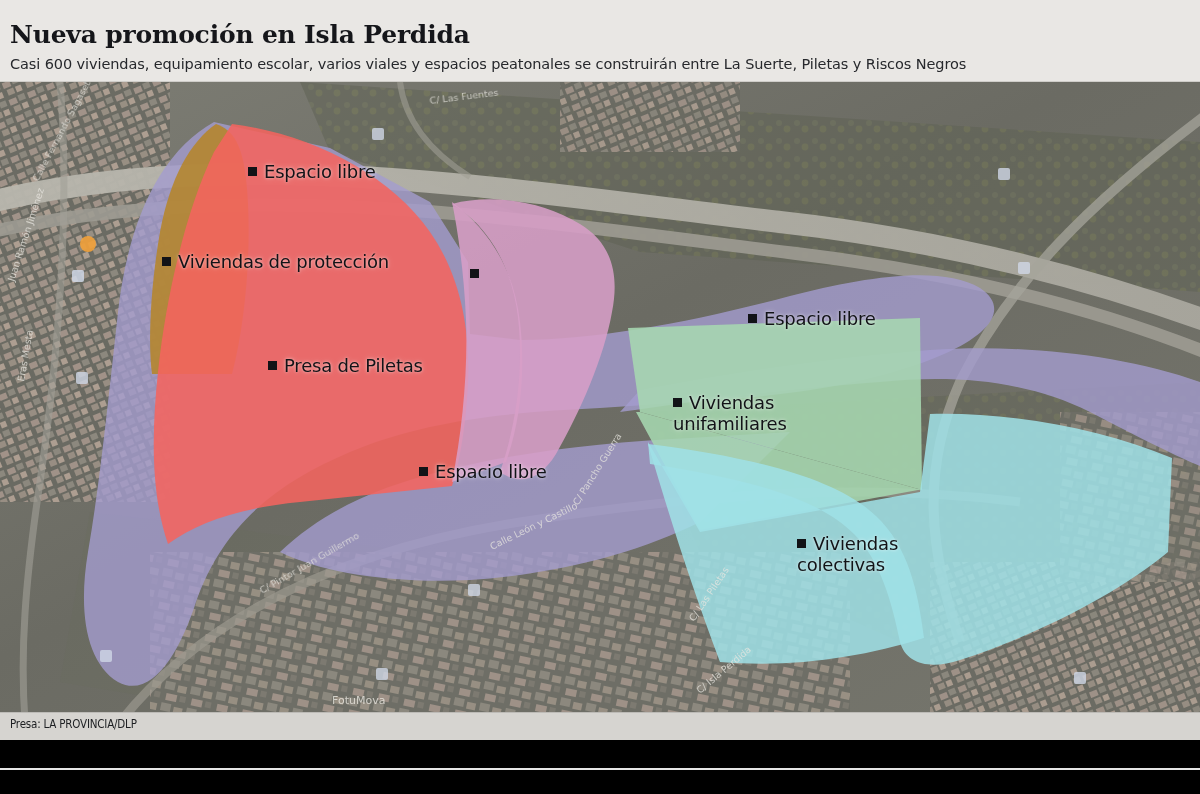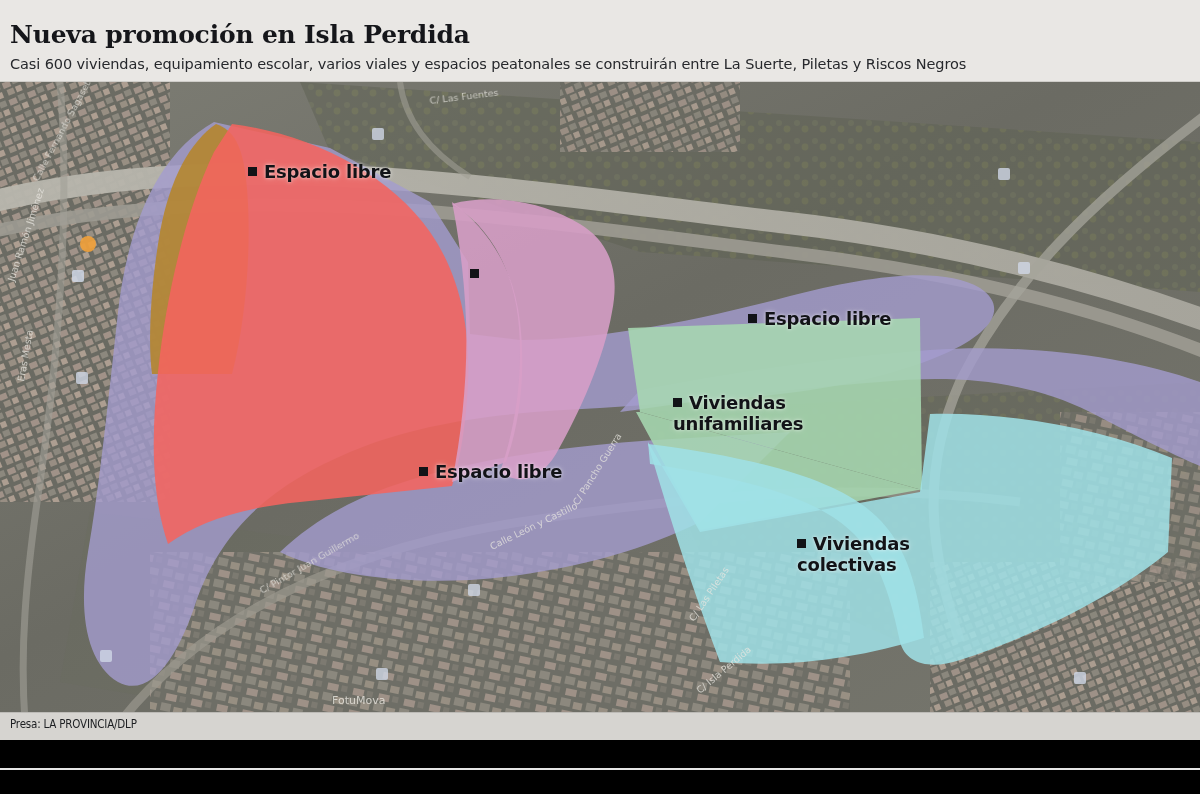--- a/index.html
+++ b/index.html
@@ -50,21 +50,21 @@
     overflow: hidden;
     background: #6f6f68;
   }
   .map-svg { position: absolute; left: 0; top: 0; }
 
   
   .maplabel {
     position: absolute;
     color: #121317;
     font-family: "DejaVu Sans", sans-serif;
-    font-weight: bold;
+    font-weight: normal;
     font-size: 18px;
     line-height: 1.18;
     letter-spacing: -0.2px;
     text-shadow: 0 0 3px rgba(255,255,255,0.55), 0 0 6px rgba(255,255,255,0.35);
     white-space: pre-line;
   }
   .maplabel .bullet {
     display: inline-block;
     width: 9px; height: 9px;
     background: #121317;
@@ -236,25 +236,31 @@
         <rect x="100" y="568" width="12" height="12" rx="2" fill="#cfd7e6" opacity="0.8"></rect>
         <rect x="376" y="586" width="12" height="12" rx="2" fill="#cfd7e6" opacity="0.8"></rect>
         <rect x="468" y="502" width="12" height="12" rx="2" fill="#cfd7e6" opacity="0.8"></rect>
         <rect x="1074" y="590" width="12" height="12" rx="2" fill="#cfd7e6" opacity="0.8"></rect>
       </g>
     </svg>
 
     <div class="maplabel" style="left:248px; top:58px;">
       <span class="bullet"></span><span class="txt">Espacio libre</span>
     </div>
+    <div class="maplabel" style="left:162px; top:148px;">
+      <span class="bullet"></span><span class="txt">Viviendas de protección</span>
+    </div>
     <div class="maplabel" style="left:470px; top:160px;">
       <span class="bullet"></span>
     </div>
     <div class="maplabel" style="left:748px; top:205px;">
       <span class="bullet"></span><span class="txt">Espacio libre</span>
+    </div>
+    <div class="maplabel" style="left:268px; top:252px;">
+      <span class="bullet"></span><span class="txt">Presa de Piletas</span>
     </div>
     <div class="maplabel" style="left:673px; top:289px;">
       <span class="bullet"></span><span class="txt">Viviendas
 unifamiliares</span>
     </div>
     <div class="maplabel" style="left:419px; top:358px;">
       <span class="bullet"></span><span class="txt">Espacio libre</span>
     </div>
     <div class="maplabel" style="left:797px; top:430px;">
       <span class="bullet"></span><span class="txt">Viviendas

